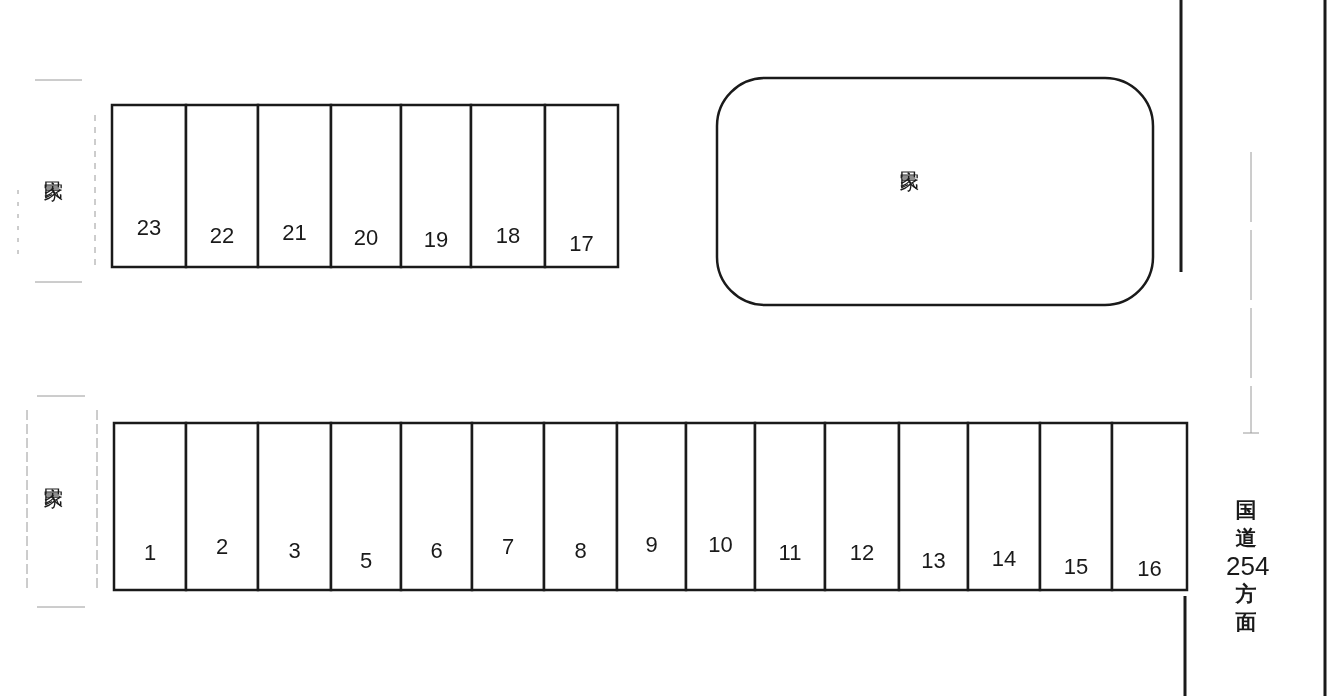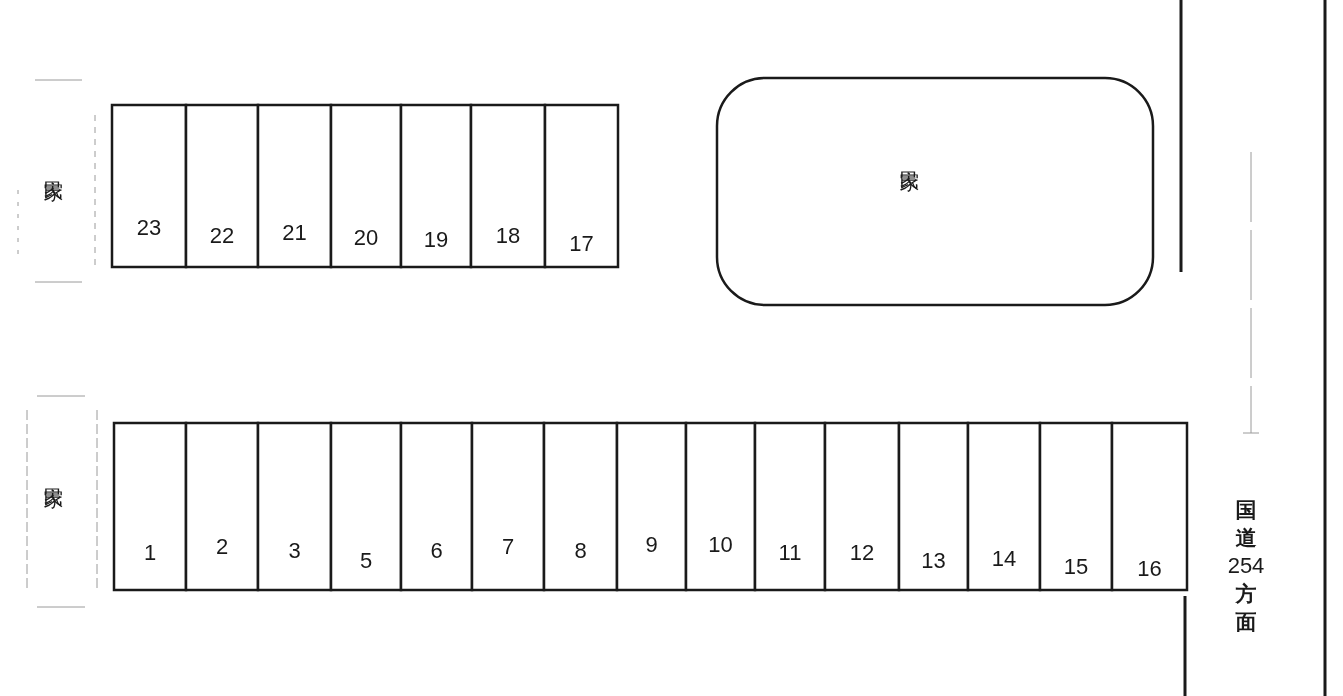--- a/index.html
+++ b/index.html
@@ -4,21 +4,21 @@
   <style>
     html, body { margin: 0; padding: 0; background: #ffffff; }
     body { width: 1343px; height: 696px; position: relative; overflow: hidden; font-family: "DejaVu Sans", sans-serif; color: #1a1a1a; }
     #map { position: absolute; left: 0; top: 0; width: 1343px; height: 696px; }
     .line { stroke: #1a1a1a; fill: none; }
     .thin { stroke: #9a9a9a; fill: none; stroke-width: 1; }
     .stall-rect { fill: #ffffff; stroke: #1a1a1a; stroke-width: 2.5; }
     .stall-num { font-family: "Liberation Sans", sans-serif; font-size: 22px; fill: #1a1a1a; text-anchor: middle; }
     .vlabel { position: absolute; font-family: "DejaVu Sans", sans-serif; font-size: 20px; line-height: 24px; width: 24px; text-align: center; color: #1a1a1a; writing-mode: vertical-rl; text-orientation: upright; letter-spacing: 0; }
     .road-label { position: absolute; left: 1226px; top: 496px; width: 40px; text-align: center; font-family: "DejaVu Sans", sans-serif; font-size: 21px; line-height: 28px; color: #1a1a1a; font-weight: bold; }
-    .road-label .num { font-family: "Liberation Sans", sans-serif; font-weight: normal; font-size: 22px; }
+    .road-label .num { font-family: "Liberation Sans", sans-serif; font-weight: normal; font-size: 26px; }
   </style>
 </head>
 <body>
 
 <svg id="map" viewBox="0 0 1343 696" xmlns="http://www.w3.org/2000/svg">
 
   <g>
     <line class="thin" x1="35" y1="80" x2="82" y2="80"></line>
     <line class="thin" x1="35" y1="282" x2="82" y2="282"></line>
     <line class="thin" x1="95" y1="115" x2="95" y2="265" stroke-dasharray="6 6"></line>

